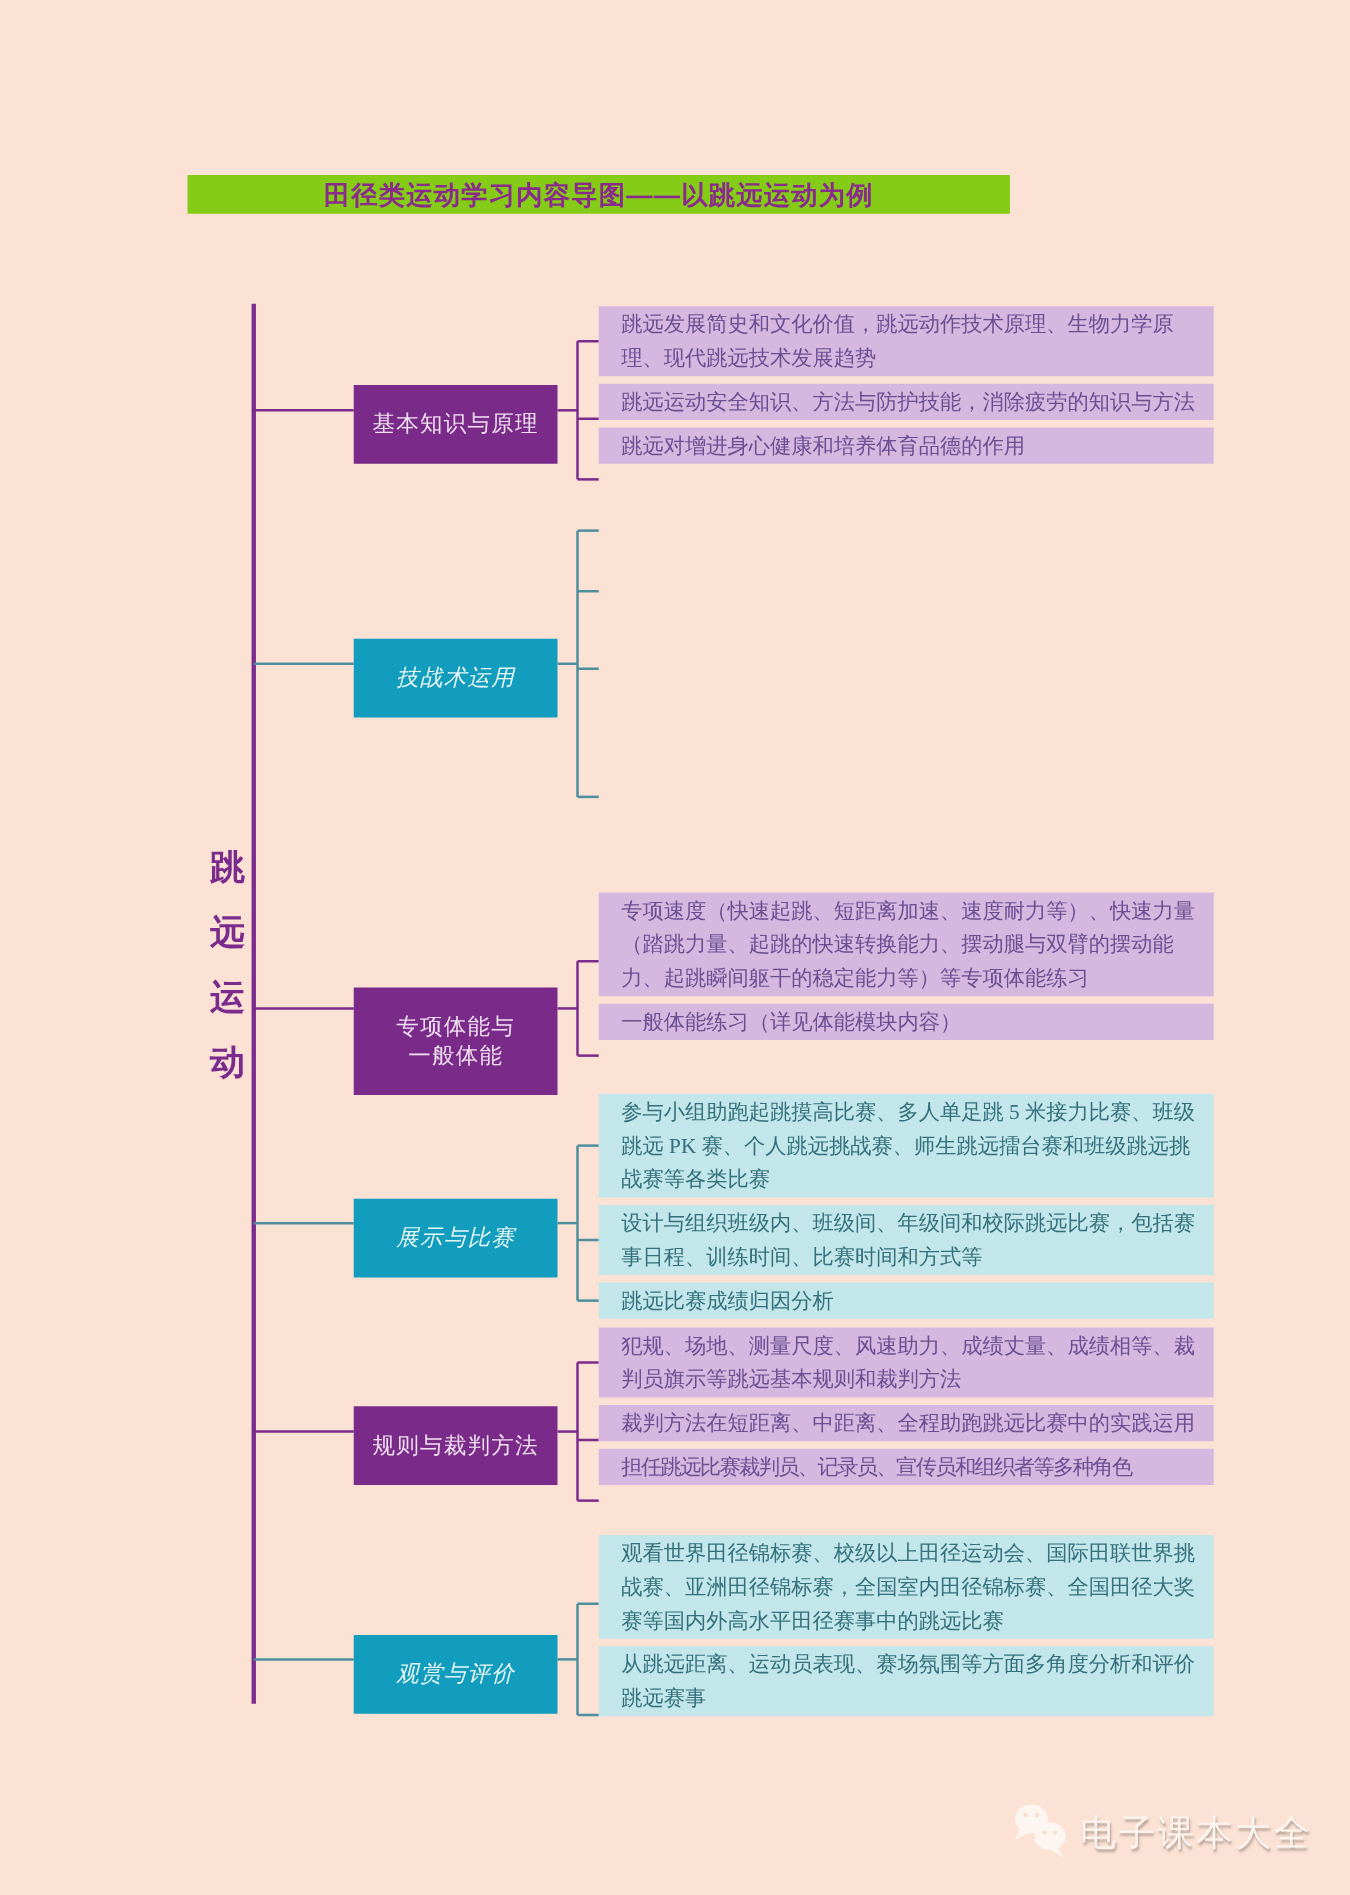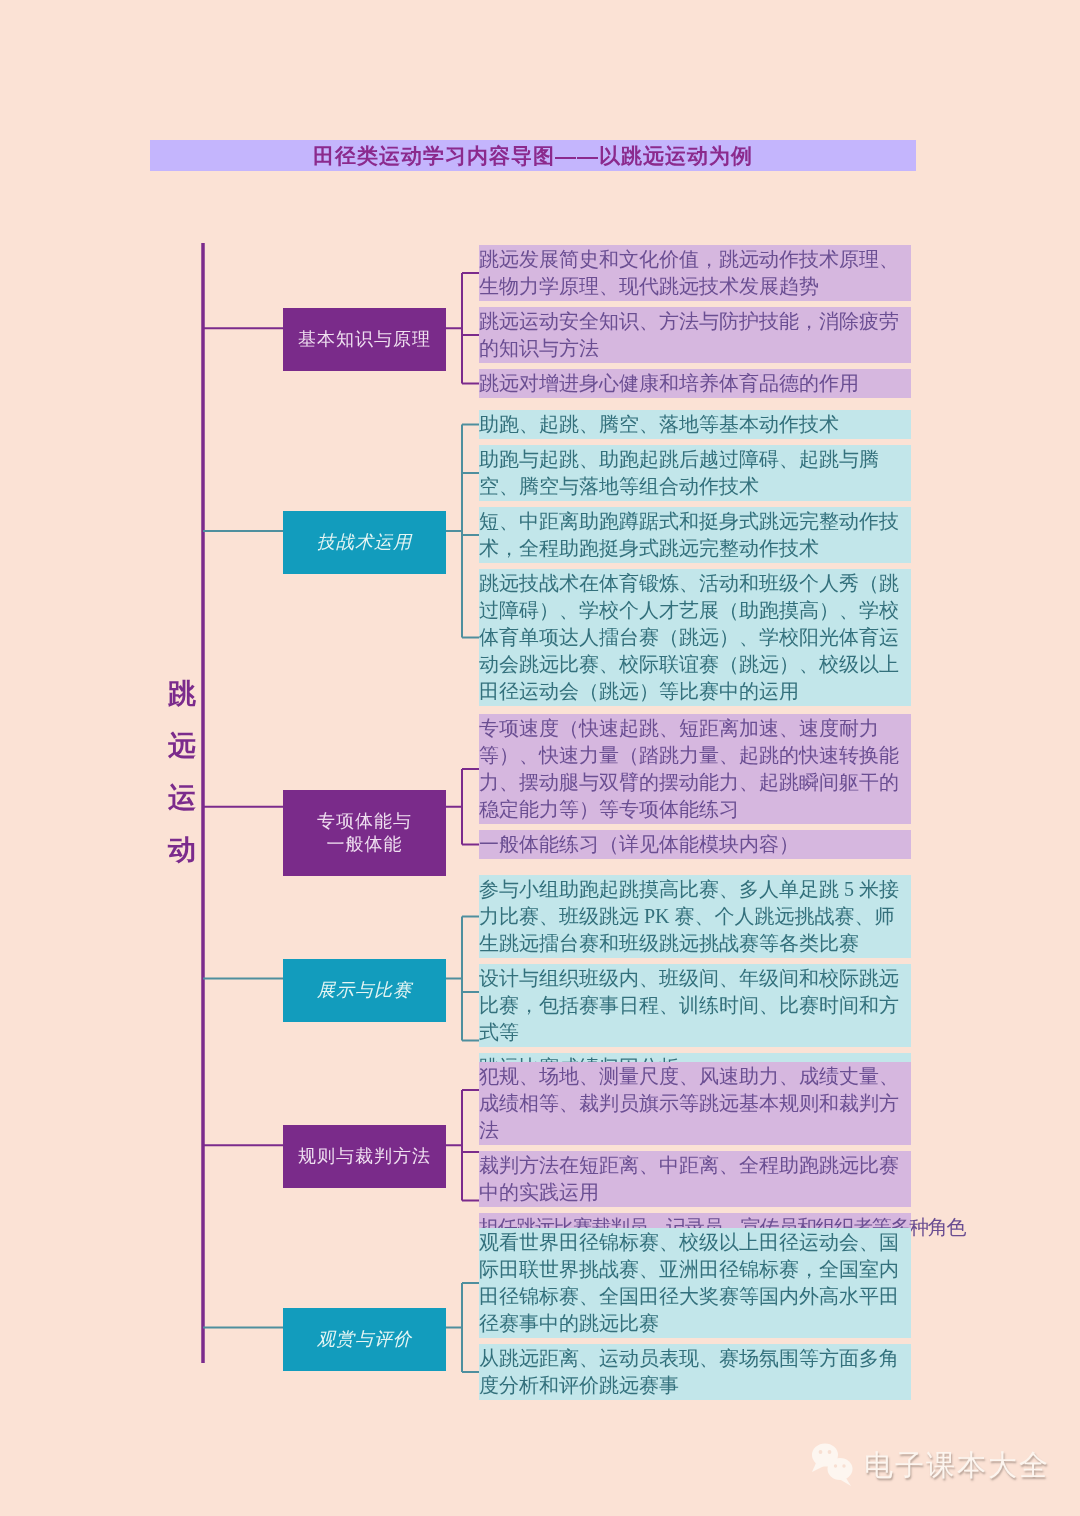--- a/index.html
+++ b/index.html
@@ -1,34 +1,34 @@
 <!DOCTYPE html>
 <html><head>
 <meta charset="utf-8">
 <style>
   html,body{margin:0;padding:0;background:#FBE2D5;}
   #mindmap{position:relative;width:1080px;height:1516px;background:#FBE2D5;overflow:hidden;
            font-family:"Liberation Serif","DejaVu Serif",serif;}
-  .title-bar{position:absolute;left:150px;top:140px;width:766px;height:31px;background:#c4b5fd;z-index:2;
+  .title-bar{position:absolute;left:150px;top:140px;width:658px;height:31px;background:#84cc16;z-index:2;
              display:flex;align-items:center;justify-content:center;
              font-family:"Liberation Sans","DejaVu Sans",sans-serif;font-weight:bold;font-size:21px;
              color:#8B2A8D;letter-spacing:1px;}
   .root-label{position:absolute;left:163px;top:668px;width:38px;z-index:2;display:flex;flex-direction:column;}
   .root-char{height:52px;display:flex;align-items:center;justify-content:center;
              font-size:28px;font-weight:bold;color:#7B2B8C;}
   .branch-group{position:absolute;left:203px;width:710px;}
   .branch-box{position:absolute;left:80px;width:163px;z-index:2;box-sizing:border-box;
               display:flex;align-items:center;justify-content:center;text-align:center;
               white-space:pre-line;font-size:18px;line-height:23px;min-height:40px;padding:20px 2px;
               letter-spacing:1px;}
   .purple .branch-box{background:#7A2B8A;color:#EFDFF0;}
   .cyan   .branch-box{background:#129CBD;color:#E6F6F4;font-style:italic;}
   .leaves{margin-left:276px;display:flex;flex-direction:column;gap:6px;}
-  .leaf{position:relative;z-index:2;width:432px;box-sizing:border-box;
-        padding:1px 12px 1px 0;font-size:20px;line-height:27px;}
+  .leaf{position:relative;z-index:2;width:492px;box-sizing:border-box;
+        padding:1px 12px 1px 18px;font-size:17px;line-height:27px;}
   .purple .leaf{background:#D6B7DF;color:#6A4E92;}
   .cyan   .leaf{background:#C2E6EA;color:#33707C;}
   .leaf.tight{white-space:nowrap;letter-spacing:-1.3px;}
   #connectors{position:absolute;left:0;top:0;z-index:1;pointer-events:none;}
   .wm{position:absolute;right:30px;top:1441px;z-index:2;display:flex;align-items:center;gap:7px;}
   .wm-label{font-size:29px;color:#FCF5EF;letter-spacing:2px;
             text-shadow:1px 2px 2px rgba(168,148,138,0.85);
             font-family:Liberation Sans, sans-serif;}
 </style>
 </head>
@@ -49,26 +49,20 @@
     <div class="branch-box" style="top: 63.25px;">基本知识与原理</div>
     <div class="leaves">
       <div class="leaf">跳远发展简史和文化价值，跳远动作技术原理、生物力学原理、现代跳远技术发展趋势</div>
       <div class="leaf">跳远运动安全知识、方法与防护技能，消除疲劳的知识与方法</div>
       <div class="leaf">跳远对增进身心健康和培养体育品德的作用</div>
     </div>
   </div>
 
   <div class="branch-group cyan" style="top:410px">
     <div class="branch-box" style="top: 101px;">技战术运用</div>
-    <div class="leaves">
-      <div class="leaf">助跑、起跳、腾空、落地等基本动作技术</div>
-      <div class="leaf">助跑与起跳、助跑起跳后越过障碍、起跳与腾空、腾空与落地等组合动作技术</div>
-      <div class="leaf">短、中距离助跑蹲踞式和挺身式跳远完整动作技术，全程助跑挺身式跳远完整动作技术</div>
-      <div class="leaf">跳远技战术在体育锻炼、活动和班级个人秀（跳过障碍）、学校个人才艺展（助跑摸高）、学校体育单项达人擂台赛（跳远）、学校阳光体育运动会跳远比赛、校际联谊赛（跳远）、校级以上田径运动会（跳远）等比赛中的运用</div>
-    </div>
   </div>
 
   <div class="branch-group purple" style="top:714px">
     <div class="branch-box" style="top: 65.75px; margin-top: 10px;">专项体能与
 一般体能</div>
     <div class="leaves">
       <div class="leaf">专项速度（快速起跳、短距离加速、速度耐力等）、快速力量（踏跳力量、起跳的快速转换能力、摆动腿与双臂的摆动能力、起跳瞬间躯干的稳定能力等）等专项体能练习</div>
       <div class="leaf">一般体能练习（详见体能模块内容）</div>
     </div>
   </div>

